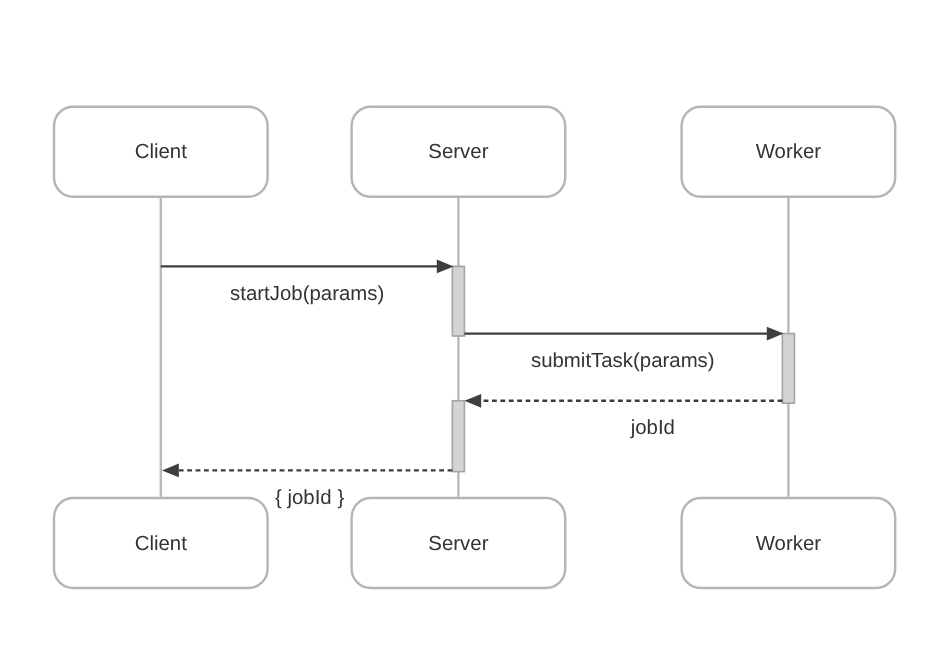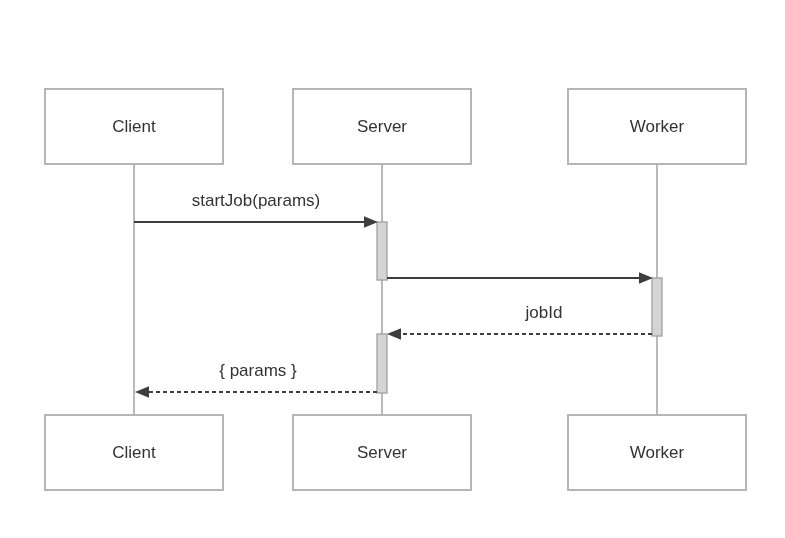--- a/index.html
+++ b/index.html
@@ -50,33 +50,34 @@
     fill: var(--c-arrow);
     stroke: none;
   }
   .pbox {
     position: absolute;
     width: 180px;
     height: 77px;
     box-sizing: border-box;
     background: var(--c-box-fill);
     border: 2px solid var(--c-box-border);
-    border-radius: 0;
+    border-radius: 17px;
     display: flex;
     align-items: center;
     justify-content: center;
     font-size: 17px;
     line-height: 1;
   }
   .msg-label {
     position: absolute;
     transform: translateX(-50%);
     font-size: 17px;
     line-height: 20px;
     white-space: nowrap;
+    margin-top: 44px;
   }
 </style>
 </head>
 <body>
 
 <div id="canvas">
 
   <svg id="wires" width="785" height="538" viewBox="0 0 785 538">
 
     <line class="lifeline" x1="134" y1="165" x2="134" y2="414"></line>
@@ -114,16 +115,17 @@
     <span>Client</span>
   </div>
   <div class="pbox" style="left:292px; top:414px;">
     <span>Server</span>
   </div>
   <div class="pbox" style="left:567px; top:414px;">
     <span>Worker</span>
   </div>
 
   <div class="msg-label" style="left:256px; top:191px;">startJob(params)</div>
+  <div class="msg-label" style="left:519px; top:247px;">submitTask(params)</div>
   <div class="msg-label" style="left:544px; top:303px;">jobId</div>
-  <div class="msg-label" style="left:258px; top:361px;">{ params }</div>
+  <div class="msg-label" style="left:258px; top:361px;">{ jobId }</div>
 
 </div>
 
 </body></html>

